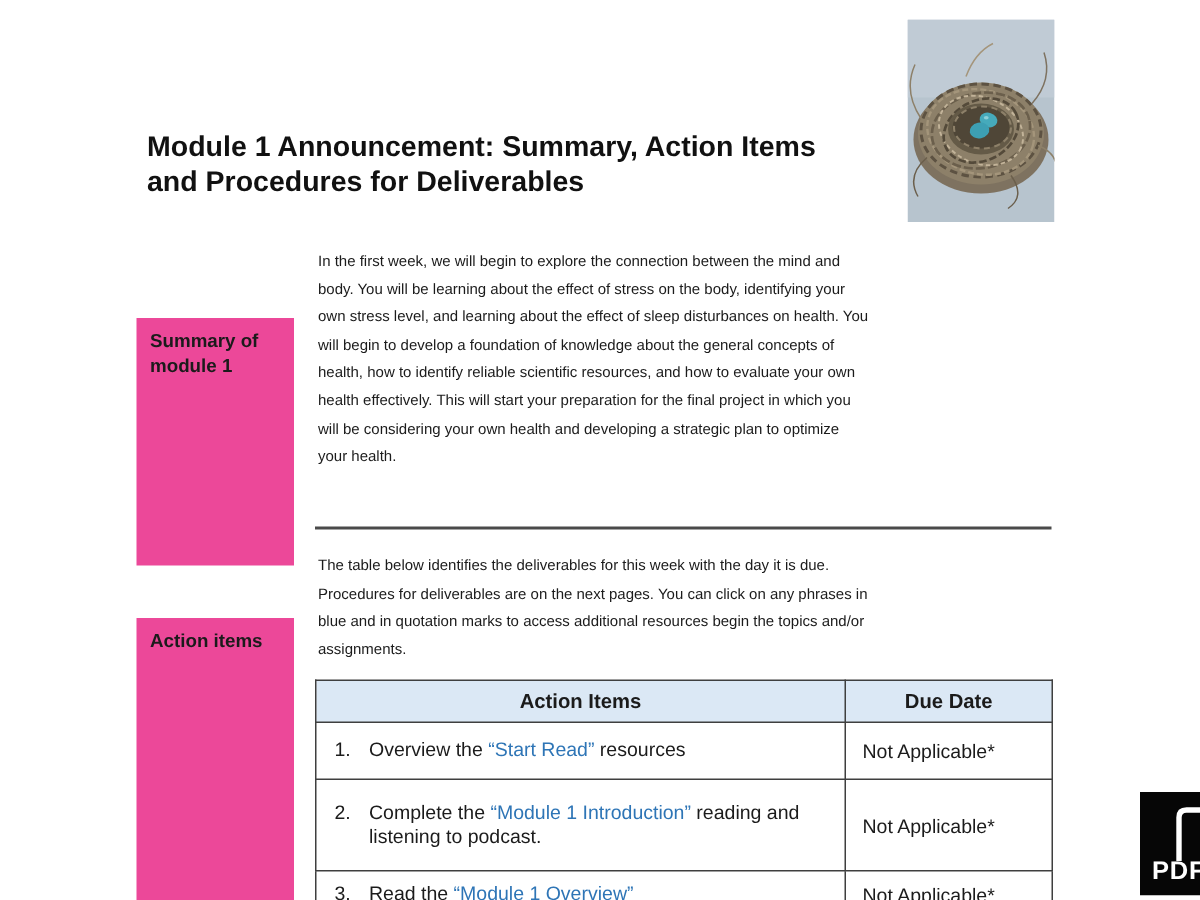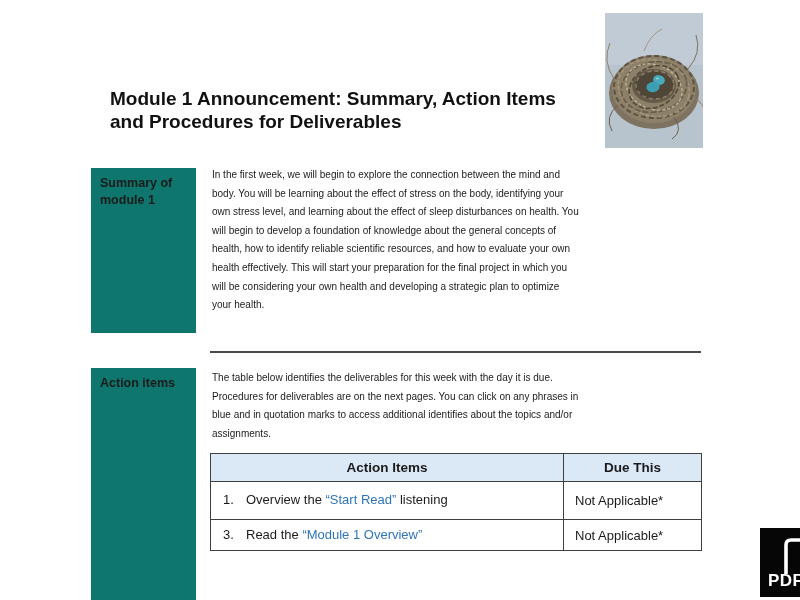--- a/index.html
+++ b/index.html
@@ -1,26 +1,26 @@
 <!DOCTYPE html>
 <html><head>
 <meta charset="utf-8">
 <style>
   html,body{margin:0;padding:0;background:#ffffff;}
   .page{
     position:relative;width:800px;height:600px;overflow:hidden;background:#ffffff;
     font-family:"Liberation Sans","DejaVu Sans",sans-serif;color:#1b1b1b;
   }
   .doc-title{
-    position:absolute;left:110px;top:88px;width:520px;
+    position:absolute;left:98px;top:88px;width:520px;
     font-size:19px;font-weight:700;line-height:22.5px;white-space:pre;color:#111;
   }
   .nest-photo{position:absolute;left:605px;top:13px;width:98px;height:135px;}
   .label-box{
-    position:absolute;left:91px;width:105px;background:#0f766e;
+    position:absolute;left:91px;width:105px;background:#ec4899;margin-top:44px;
   }
   .sum-box{top:168px;height:165px;}
   .act-box{top:368px;height:240px;}
   .label-box .lbl{
     display:block;padding:7px 6px 0 9px;font-size:12.5px;font-weight:700;
     line-height:17px;white-space:pre;color:#1b1b1b;
   }
   .body-text{
     position:absolute;left:212px;font-size:10px;line-height:18.6px;
     white-space:pre;color:#1b1b1b;
@@ -102,35 +102,39 @@
 will be considering your own health and developing a strategic plan to optimize
 your health.</div>
 
   <div class="divider"></div>
 
   <div class="label-box act-box">
     <span class="lbl">Action items</span>
   </div>
   <div class="body-text act-text">The table below identifies the deliverables for this week with the day it is due.
 Procedures for deliverables are on the next pages. You can click on any phrases in
-blue and in quotation marks to access additional identifies about the topics and/or
+blue and in quotation marks to access additional resources begin the topics and/or
 assignments.</div>
 
   <table class="deliverables">
     <colgroup>
         <col class="c1">
         <col class="c2">
       </colgroup>
     <tbody>
         <tr>
       <th class="hdr">Action Items</th>
-      <th class="hdr">Due This</th>
+      <th class="hdr">Due Date</th>
     </tr>
     <tr class="r1">
-      <td class="item-cell"><span class="num">1.</span><span>Overview the </span><a class="lnk">“Start Read”</a><span> listening</span></td>
+      <td class="item-cell"><span class="num">1.</span><span>Overview the </span><a class="lnk">“Start Read”</a><span> resources</span></td>
+      <td class="due-cell">Not Applicable*</td>
+    </tr>
+    <tr class="r2">
+      <td class="item-cell"><span class="num">2.</span><span>Complete the </span><a class="lnk">“Module 1 Introduction”</a><span> reading and listening to podcast.</span></td>
       <td class="due-cell">Not Applicable*</td>
     </tr>
     <tr class="r3">
       <td class="item-cell"><span class="num">3.</span><span>Read the </span><a class="lnk">“Module 1 Overview”</a><span></span></td>
       <td class="due-cell">Not Applicable*</td>
     </tr>
 
   </tbody>
     </table>
 

